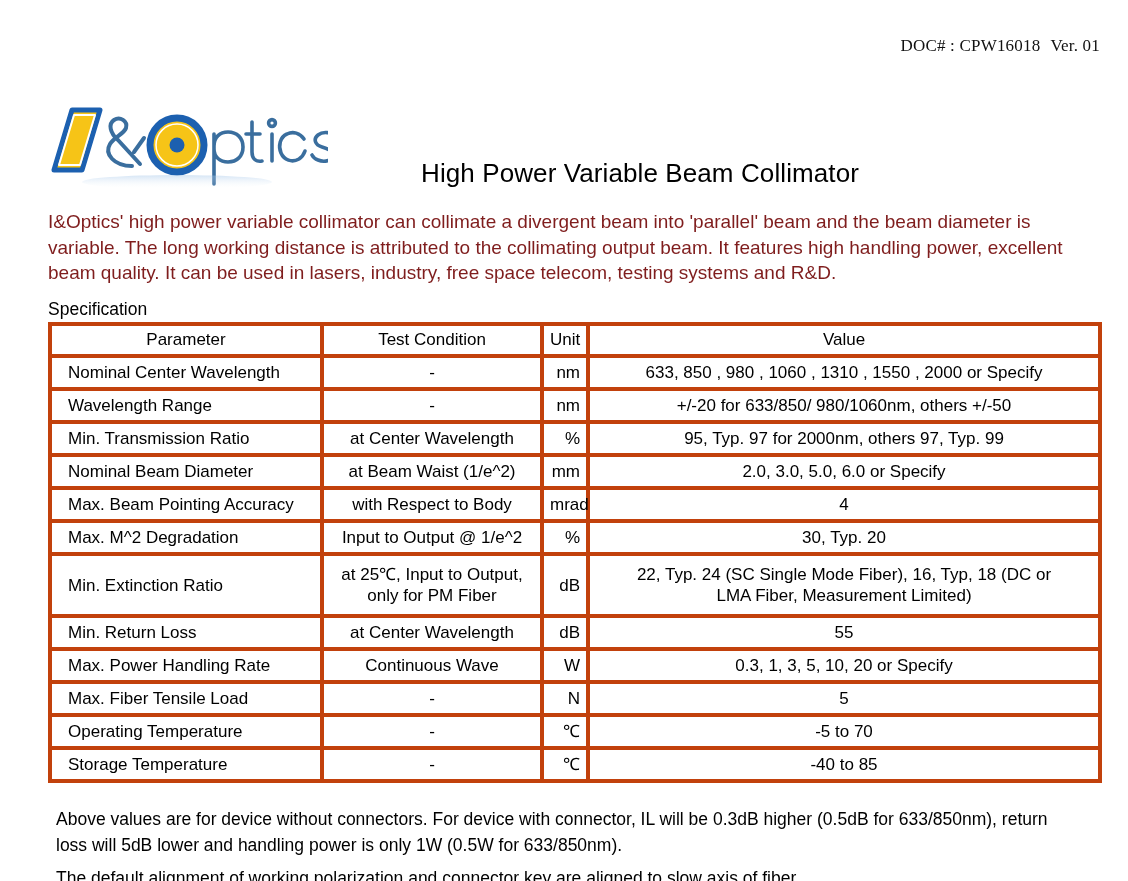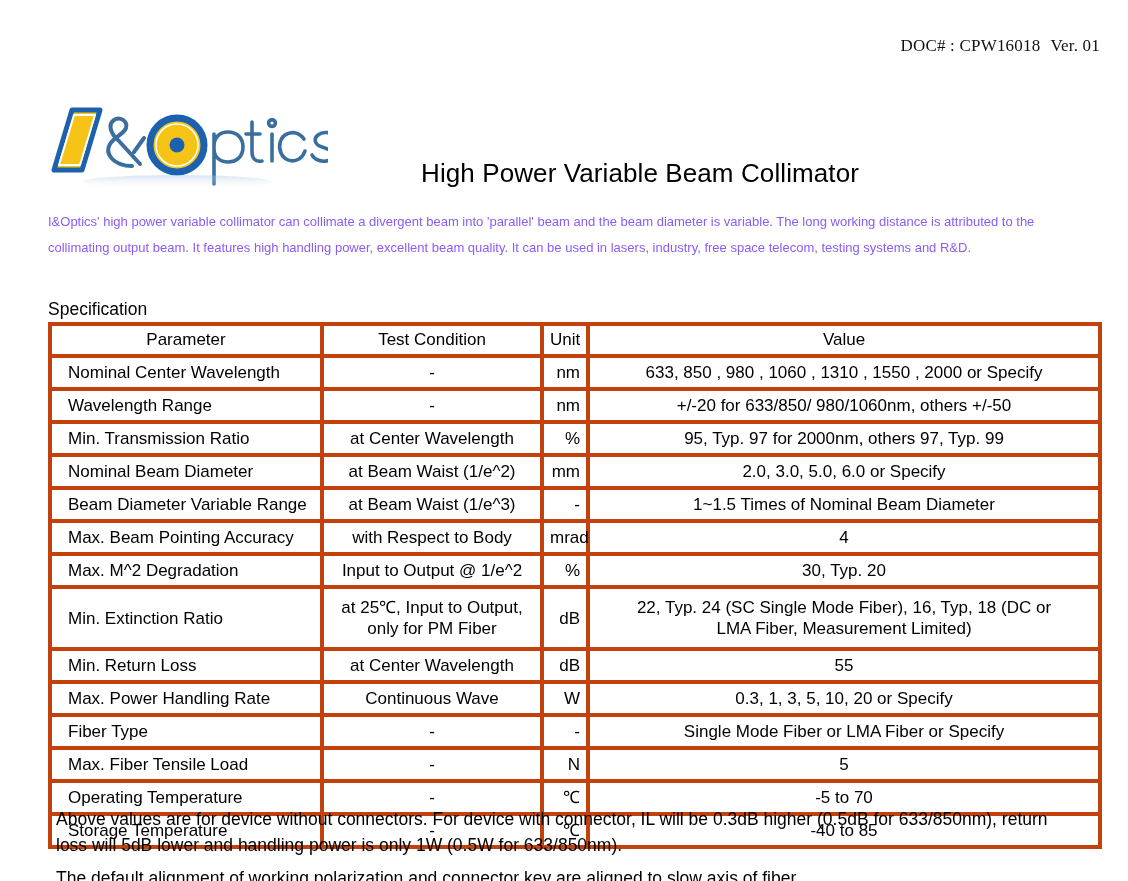--- a/index.html
+++ b/index.html
@@ -57,24 +57,24 @@
     letter-spacing: 0.1px;
     color: #000;
   }
 
   
   .intro {
     position: absolute;
     left: 48px;
     top: 209px;
     width: 1035px;
-    font-size: 13px;
+    font-size: 19px;
     line-height: 25.5px;
     text-align: left;
-    color: #8b5cf6;
+    color: #7f1d1d;
   }
 
   
   .spec-label {
     position: absolute;
     left: 48px;
     top: 299px;
     font-size: 17.5px;
     color: #000;
   }
@@ -223,26 +223,20 @@
           <td class="param">Min. Transmission Ratio</td>
           <td class="cond">at Center Wavelength</td>
           <td class="unit">%</td>
           <td class="value">95, Typ. 97 for 2000nm, others 97, Typ. 99</td>
         </tr>
         <tr>
           <td class="param">Nominal Beam Diameter</td>
           <td class="cond">at Beam Waist (1/e^2)</td>
           <td class="unit">mm</td>
           <td class="value">2.0, 3.0, 5.0, 6.0 or Specify</td>
-        </tr>
-        <tr>
-          <td class="param">Beam Diameter Variable Range</td>
-          <td class="cond">at Beam Waist (1/e^3)</td>
-          <td class="unit">-</td>
-          <td class="value">1~1.5 Times of Nominal Beam Diameter</td>
         </tr>
         <tr>
           <td class="param">Max. Beam Pointing Accuracy</td>
           <td class="cond">with Respect to Body</td>
           <td class="unit">mrad</td>
           <td class="value">4</td>
         </tr>
         <tr>
           <td class="param">Max. M^2 Degradation</td>
           <td class="cond">Input to Output @ 1/e^2</td>
@@ -267,26 +261,20 @@
           <td class="unit">dB</td>
           <td class="value">55</td>
         </tr>
         <tr>
           <td class="param">Max. Power Handling Rate</td>
           <td class="cond">Continuous Wave</td>
           <td class="unit">W</td>
           <td class="value">0.3, 1, 3, 5, 10, 20 or Specify</td>
         </tr>
         <tr>
-          <td class="param">Fiber Type</td>
-          <td class="cond">-</td>
-          <td class="unit">-</td>
-          <td class="value">Single Mode Fiber or LMA Fiber or Specify</td>
-        </tr>
-        <tr>
           <td class="param">Max. Fiber Tensile Load</td>
           <td class="cond">-</td>
           <td class="unit">N</td>
           <td class="value">5</td>
         </tr>
         <tr>
           <td class="param">Operating Temperature</td>
           <td class="cond">-</td>
           <td class="unit">℃</td>
           <td class="value">-5 to 70</td>

